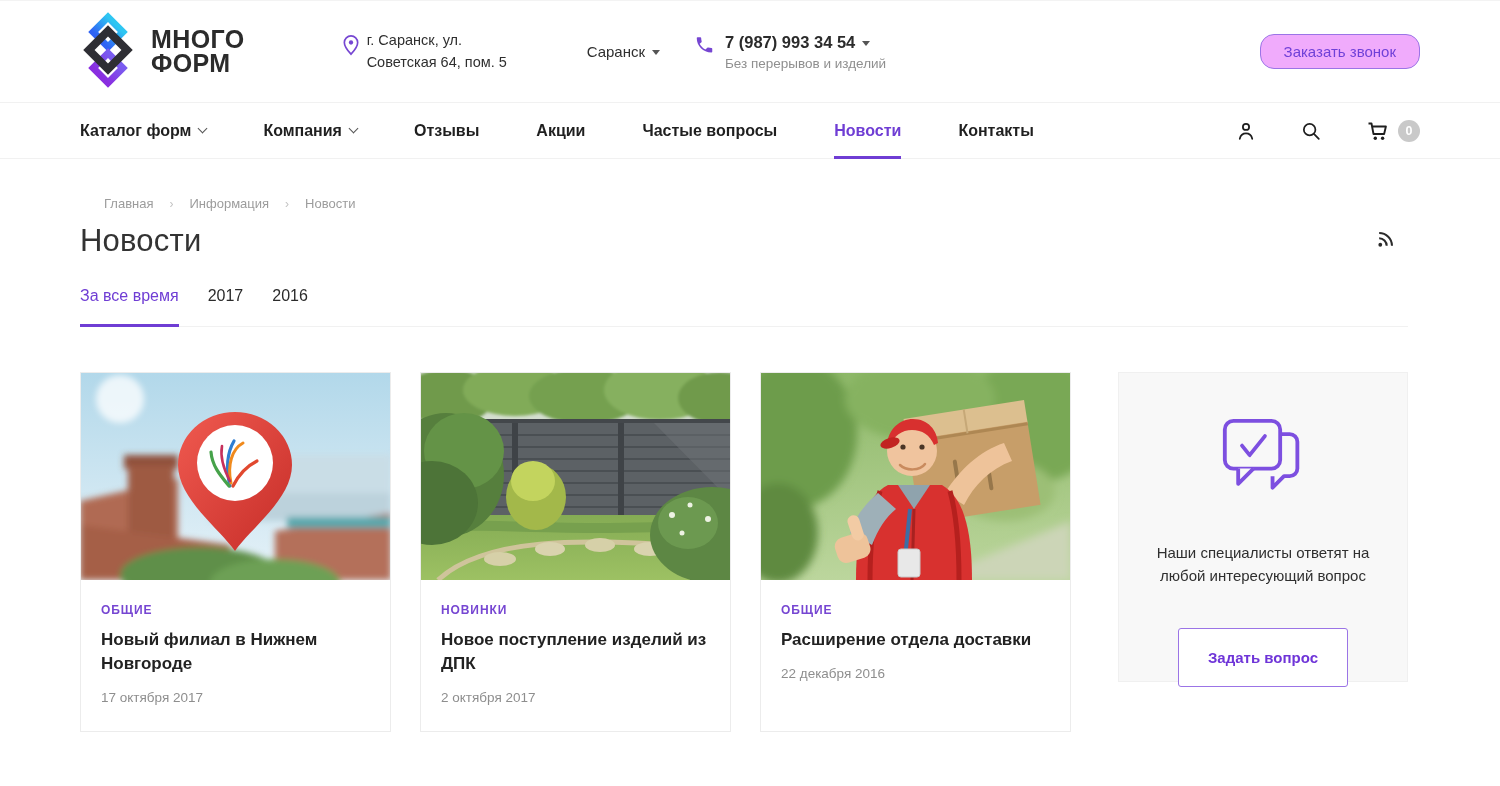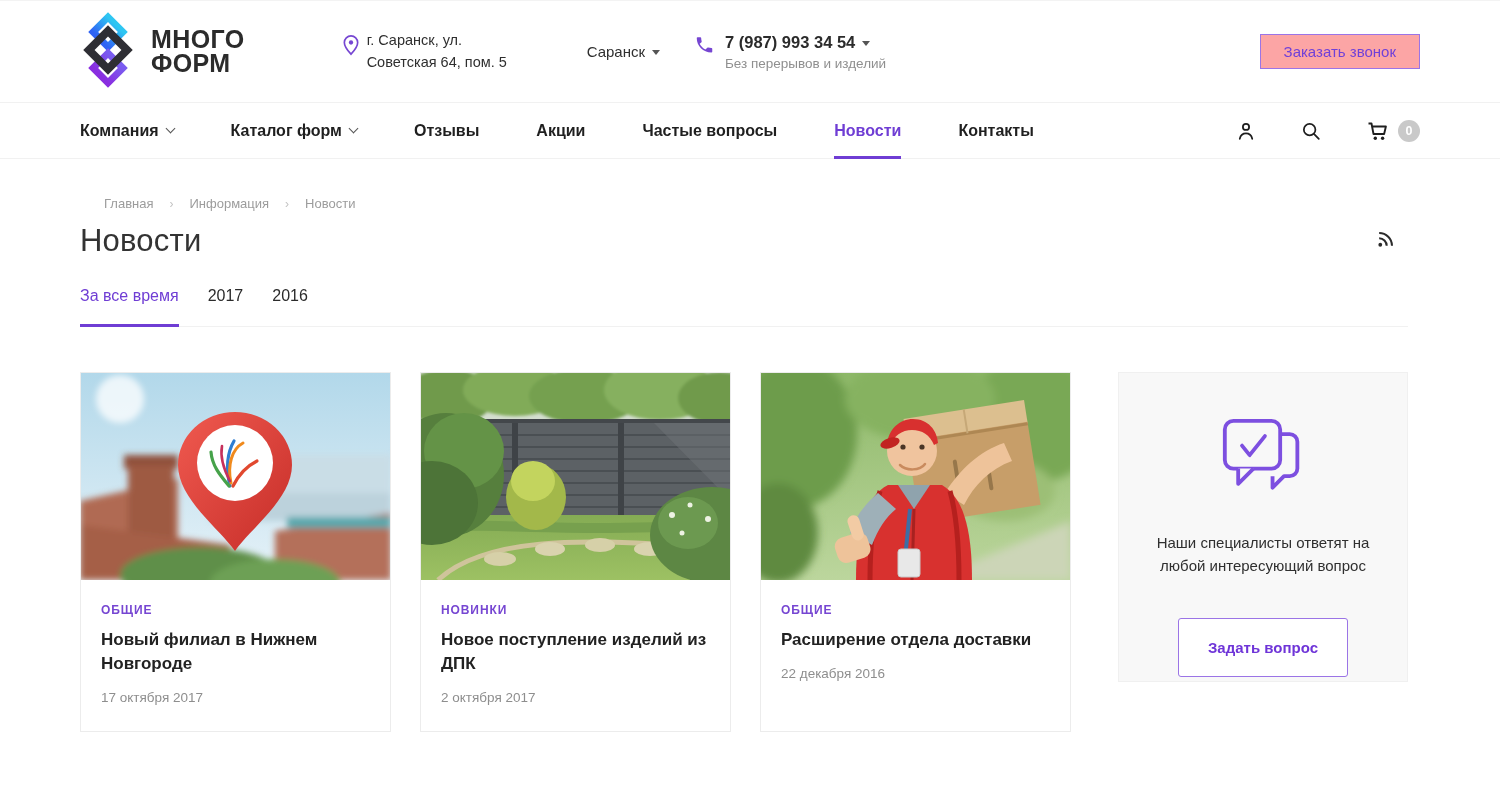--- a/index.html
+++ b/index.html
@@ -19,22 +19,22 @@
   .tagline { margin-left:96px; width:218px; font-size:15px; color:#6b6b6b; line-height:1.5; }
   .address { margin-left:96px; display:flex; gap:6px; width:186px; font-size:14.5px; color:#2f2f2f; line-height:1.5; cursor:pointer; }
   .address svg { flex:0 0 auto; margin-top:3px; }
   .city { margin-left:60px; display:flex; align-items:center; gap:7px; font-size:15px; color:#2f2f2f; cursor:pointer; }
   .caret { width:0; height:0; border-left:4px solid transparent; border-right:4px solid transparent; border-top:5px solid #555; margin-top:2px; }
   .phone-block { margin-left:34px; display:flex; gap:11px; cursor:pointer; }
   .phone-block svg { margin-top:2px; }
   .phone-number { display:flex; align-items:center; gap:7px; font-size:16.5px; font-weight:700; color:#2b2b2b; white-space:nowrap; }
   .phone-note { font-size:13.5px; color:#8f8f8f; margin-top:4px; white-space:nowrap; }
   .callback-btn {
-    margin-left:auto; padding:8px 23px; background:#fca5a5; border:1px solid #9b74e6;
-    border-radius:0; color:#7040d8; font-size:15px; font-family:inherit; cursor:pointer; white-space:nowrap;
+    margin-left:auto; padding:8px 23px; background:#f0abfc; border:1px solid #9b74e6;
+    border-radius:14px; color:#7040d8; font-size:15px; font-family:inherit; cursor:pointer; white-space:nowrap;
   }
   
   .nav { display:flex; align-items:center; height:56px; padding:0 80px; border-bottom:1px solid #f1f1f1; }
   .nav-item {
     display:flex; align-items:center; gap:8px; height:100%; margin-right:57px;
     font-size:16px; font-weight:700; color:#1f1f1f; cursor:pointer; position:relative; white-space:nowrap;
   }
   .nav-item.active { color:#6f3dd4; }
   .nav-item.active::after { content:""; position:absolute; left:0; right:0; bottom:-1px; height:3px; background:#6f3dd4; }
   .chev { width:7px; height:7px; border-right:1.6px solid #555; border-bottom:1.6px solid #555; transform:rotate(45deg); margin-top:-4px; }
@@ -63,21 +63,21 @@
   .card-body { padding:23px 20px 26px; }
   .card-category { font-size:12px; font-weight:700; letter-spacing:0.9px; color:#7646d2; margin-bottom:11px; }
   .card-title { font-size:17px; font-weight:700; color:#222; line-height:1.4; margin-bottom:14px; }
   .card-date { font-size:13.5px; color:#8e8e8e; }
   
   .question-card {
     margin-left:auto; width:290px; height:310px; align-self:flex-start;
     background:#f8f8f8; border:1px solid #f0f0f0;
     display:flex; flex-direction:column; align-items:center; text-align:center; padding:44px 25px 0;
   }
-  .question-text { font-size:15px; color:#2f2f2f; line-height:1.55; margin-top:26px; }
+  .question-text { font-size:15px; color:#2f2f2f; line-height:1.55; margin-top:36px; }
   .question-btn {
     margin-top:25px; padding:20px 29px; background:#fff; border:1px solid #9b74e6; border-radius:3px;
     color:#6f35d8; font-size:15px; font-weight:700; font-family:inherit; cursor:pointer;
   }
 </style>
 </head>
 <body>
 
 <header class="header-top">
   <div class="logo">
@@ -129,25 +129,25 @@
       </div>
       <div class="phone-note">Без перерывов и изделий</div>
     </div>
   </div>
 
   <button class="callback-btn">Заказать звонок</button>
 </header>
 
 <nav class="nav">
   <div class="nav-item">
+    <span>Каталог форм</span>
+    <span class="chev"></span>
+  </div>
+  <div class="nav-item">
     <span>Компания</span>
-    <span class="chev"></span>
-  </div>
-  <div class="nav-item">
-    <span>Каталог форм</span>
     <span class="chev"></span>
   </div>
   <div class="nav-item">
     <span>Отзывы</span>
   </div>
   <div class="nav-item">
     <span>Акции</span>
   </div>
   <div class="nav-item">
     <span>Частые вопросы</span>

